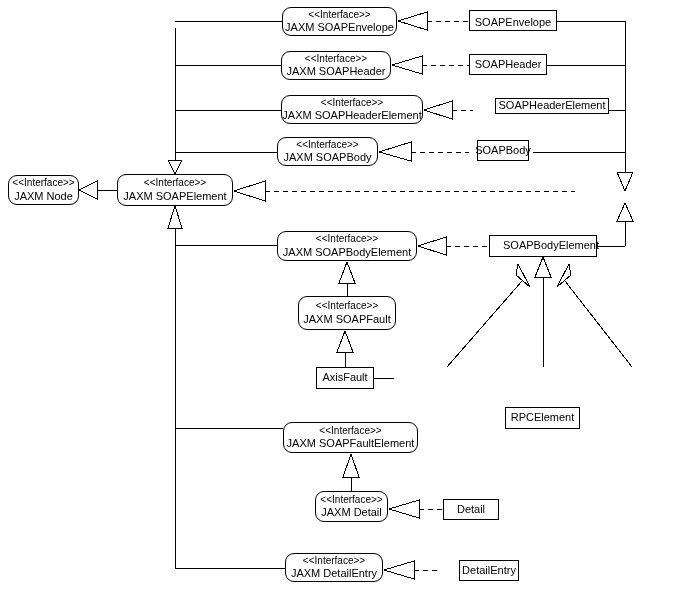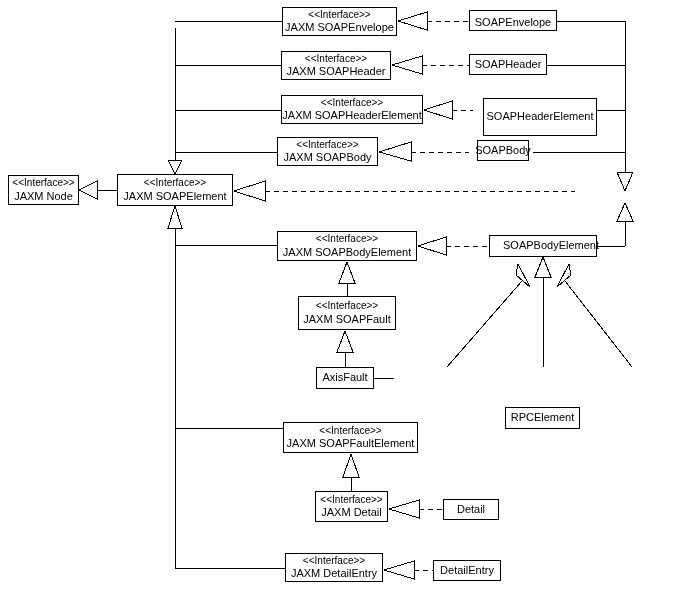--- a/index.html
+++ b/index.html
@@ -4,21 +4,21 @@
 <style>
   html,body{margin:0;padding:0;background:#ffffff;}
   body{font-family:"Liberation Sans","DejaVu Sans",sans-serif;}
   #canvas{position:relative;width:686px;height:595px;background:#ffffff;overflow:hidden;}
   #edges{position:absolute;left:0;top:0;width:686px;height:595px;}
   .node{position:absolute;box-sizing:border-box;border:1px solid #000000;background:#ffffff;
         display:flex;flex-direction:column;align-items:center;justify-content:center;
         font-size:11px;color:#000000;line-height:1.25;text-align:center;}
   .node .stereo{font-size:10px;display:block;}
   .node .nm{display:block;white-space:nowrap;}
-  .iface{padding-top:1px;}
+  .iface{padding-top:1px;border-radius:9px;}
   .cls{}
 </style>
 </head>
 <body>
 
 <div id="canvas">
 
   <svg id="edges" viewBox="0 0 686 595" xmlns="http://www.w3.org/2000/svg">
     <g stroke="#000000" fill="none" stroke-width="1" shape-rendering="crispEdges">
 
@@ -152,21 +152,21 @@
 
   <div class="node cls" style="left:469px;top:54px;width:78px;height:21px;">
     <span class="nm">SOAPHeader</span>
   </div>
 
   <div class="node iface" style="left:281px;top:95px;width:142px;height:29px;">
     <span class="stereo">&lt;&lt;Interface&gt;&gt;</span>
     <span class="nm">JAXM SOAPHeaderElement</span>
   </div>
 
-  <div class="node cls" style="left:483px;top:98px;width:114px;height:38px;">
+  <div class="node cls" style="left:495px;top:98px;width:114px;height:16px;">
     <span class="nm">SOAPHeaderElement</span>
   </div>
 
   <div class="node iface" style="left:277px;top:137px;width:101px;height:29px;">
     <span class="stereo">&lt;&lt;Interface&gt;&gt;</span>
     <span class="nm">JAXM SOAPBody</span>
   </div>
 
   <div class="node cls" style="left:469px;top:140px;width:52px;height:21px;margin-left:8px;">
     <span class="nm">SOAPBody</span>
@@ -219,17 +219,17 @@
 
   <div class="node cls" style="left:443px;top:499px;width:56px;height:21px;">
     <span class="nm">Detail</span>
   </div>
 
   <div class="node iface" style="left:285px;top:553px;width:98px;height:29px;">
     <span class="stereo">&lt;&lt;Interface&gt;&gt;</span>
     <span class="nm">JAXM DetailEntry</span>
   </div>
 
-  <div class="node cls" style="left:433px;top:560px;width:68px;height:21px;">
+  <div class="node cls" style="left:459px;top:560px;width:60px;height:21px;">
     <span class="nm">DetailEntry</span>
   </div>
 
 </div>
 
 </body></html>

